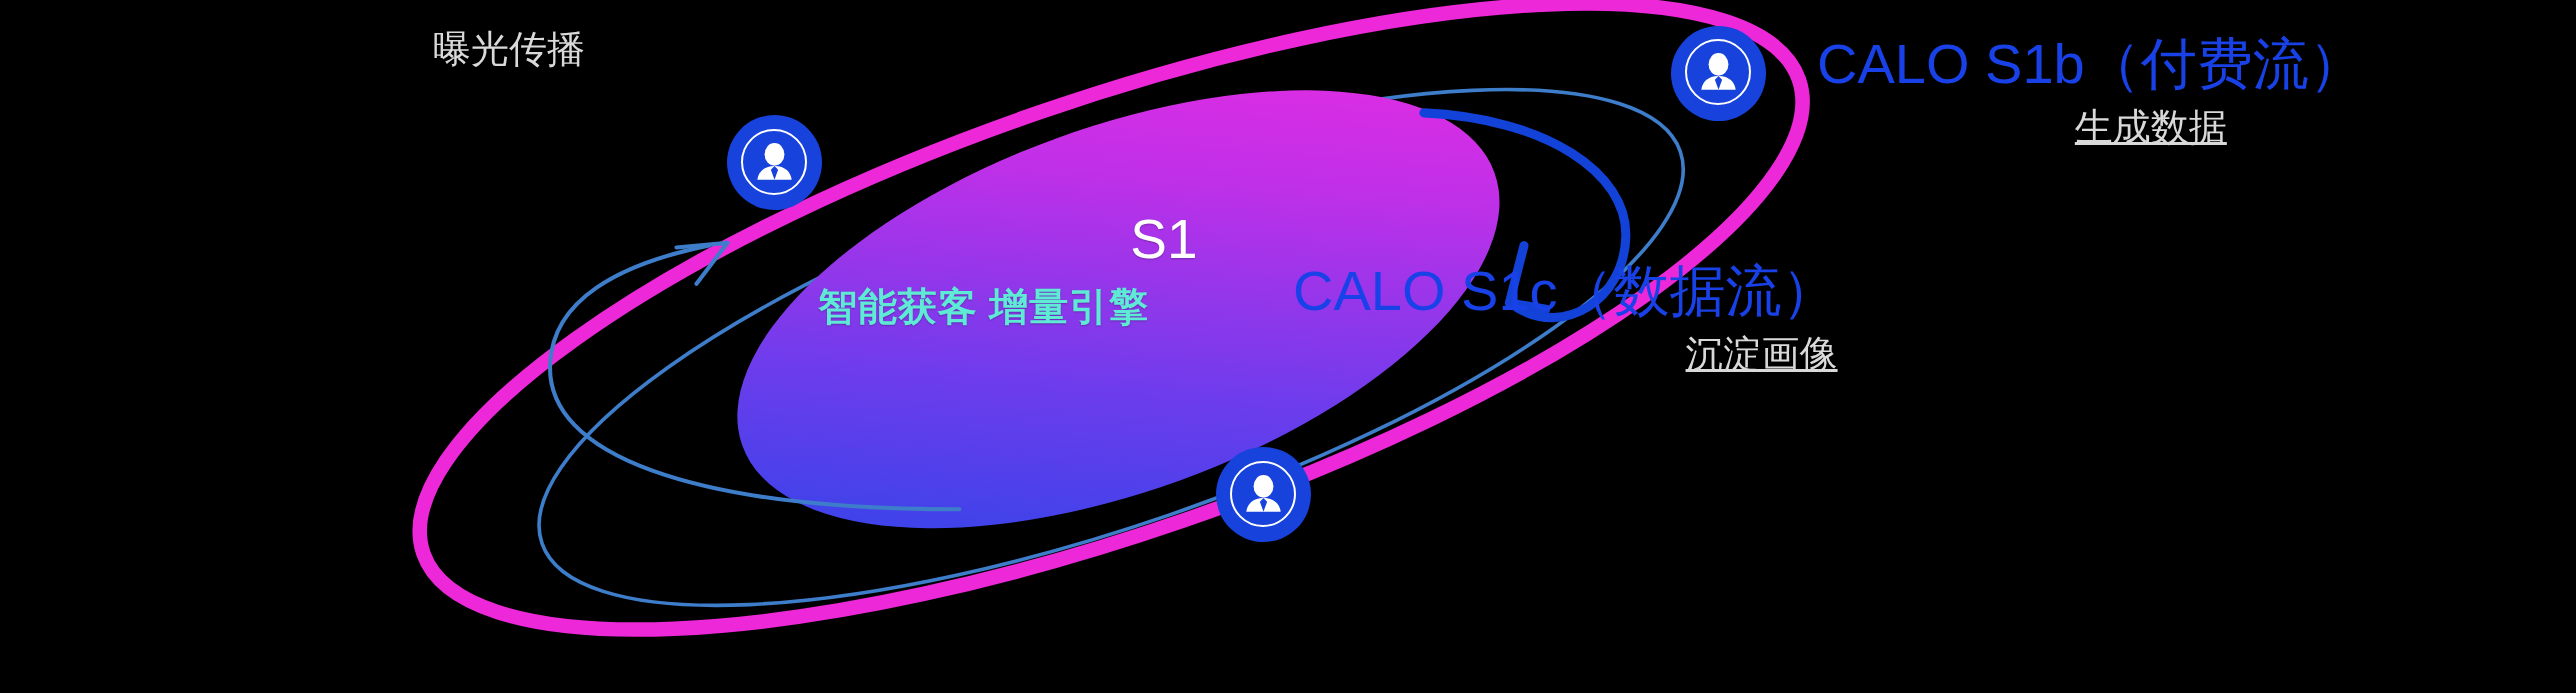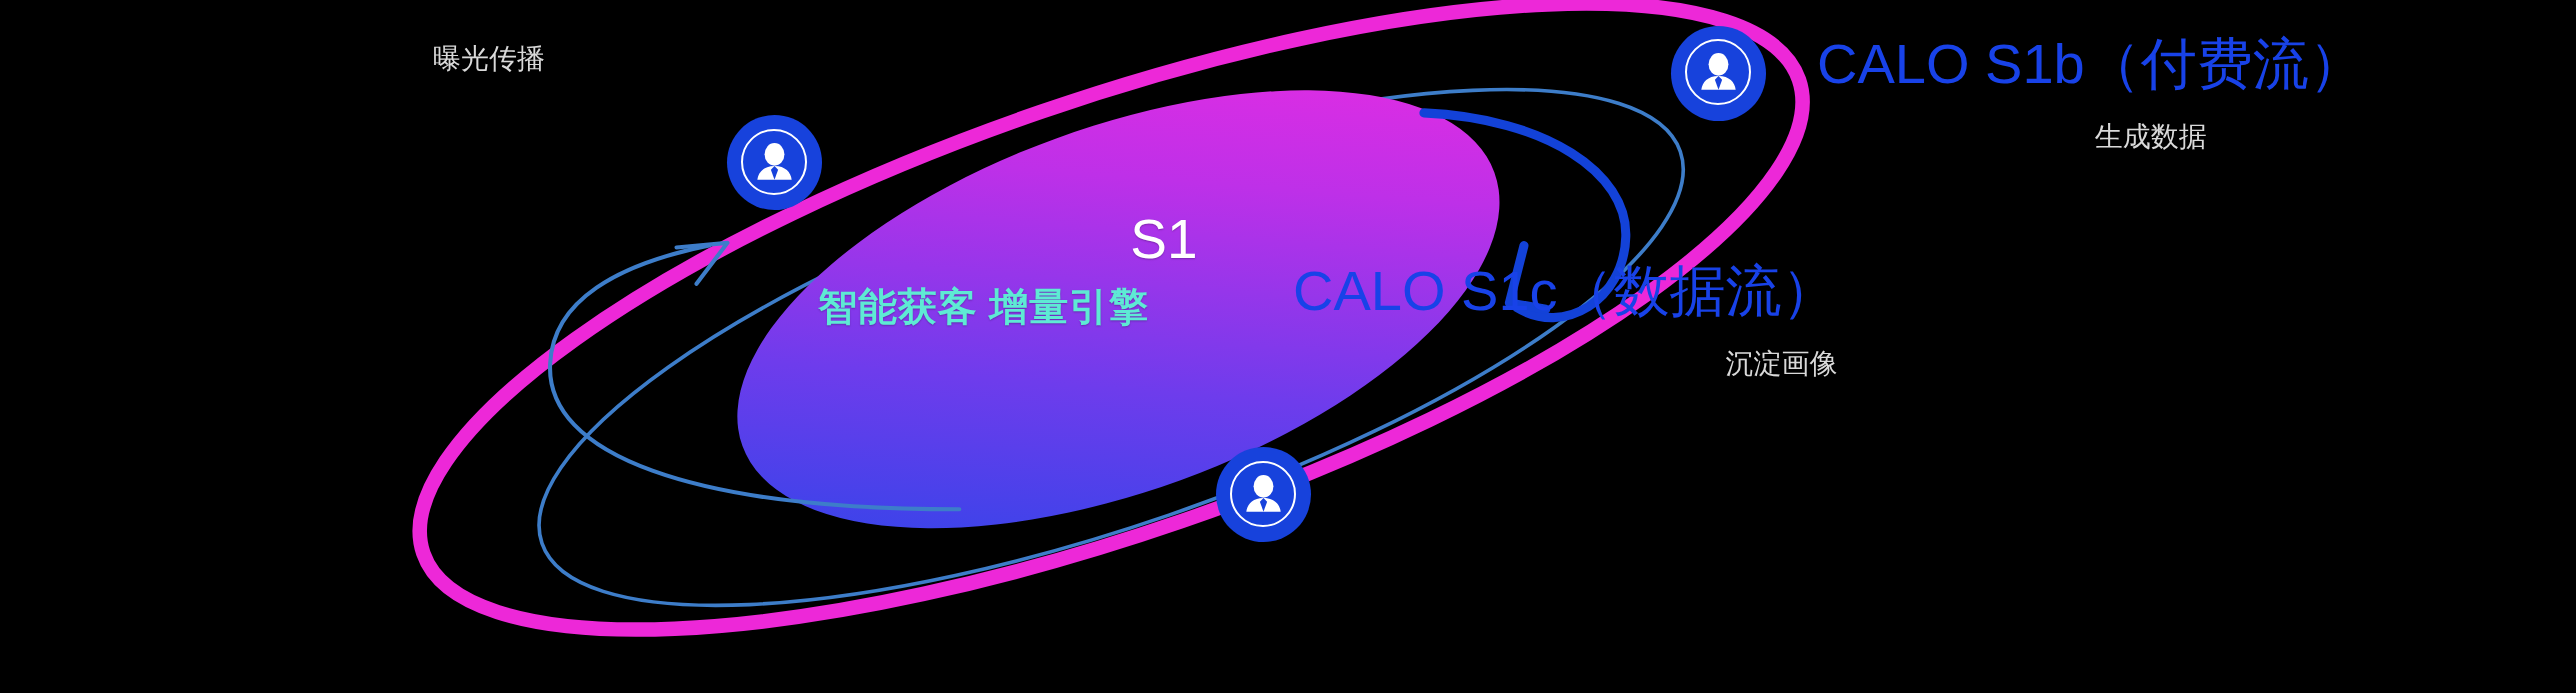--- a/index.html
+++ b/index.html
@@ -36,36 +36,36 @@
   .flow-title {
     color: #1842E8;
     font-size: 56px;
     font-weight: 400;
     letter-spacing: 0px;
     white-space: nowrap;
     line-height: 1.05;
   }
   .flow-sub {
     color: #D9D9D9;
-    font-size: 28px;
+    font-size: 38px;
     font-weight: 400;
     white-space: nowrap;
     line-height: 1.05;
-    margin-top: 28px;
+    margin-top: 14px;
   }
 
   
   #grp-s1a { left: 51px;  top: 16.4px;  text-align: left; }
   #grp-s1a .flow-sub { margin-left: 382px; }
 
   #grp-s1b { left: 1817px; top: 35px; text-align: center; }
-  #grp-s1b .flow-sub { margin-left: 120px; }
+  #grp-s1b .flow-sub { margin-left: 120px; text-decoration: underline; }
 
   #grp-s1c { left: 1293px; top: 262px; text-align: right; }
-  #grp-s1c .flow-sub { margin-left: 62px; }
+  #grp-s1c .flow-sub { margin-left: 62px; text-decoration: underline; }
 
   
   #core-text {
     position: absolute;
     left: 0;
     top: 14px;
     width: 2576px;
     height: 694px;
     pointer-events: none;
   }

